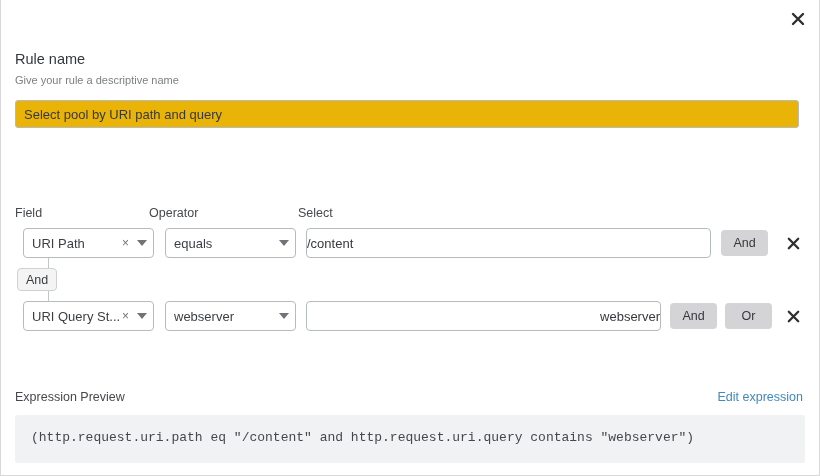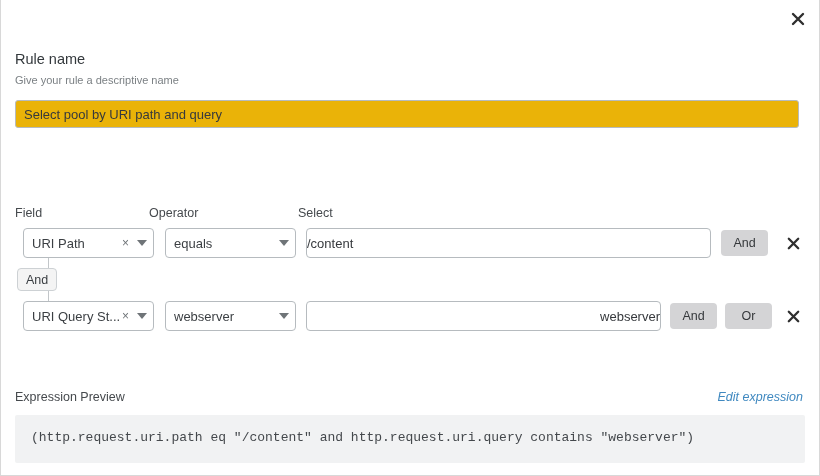--- a/index.html
+++ b/index.html
@@ -216,21 +216,20 @@
     font-size: 12.5px;
     color: #45494d;
   }
   .expr-edit-link {
     position: absolute;
     right: 16px; top: 390px;
     font-size: 12.5px;
     color: #4089c0;
     text-decoration: none;
     cursor: pointer;
-    font-style: italic;
   }
   .expr-box {
     position: absolute;
     left: 14px; top: 415px;
     width: 790px; height: 48px;
     background: #f1f2f3;
     border-radius: 2px;
   }
   .expr-code {
     position: absolute;

